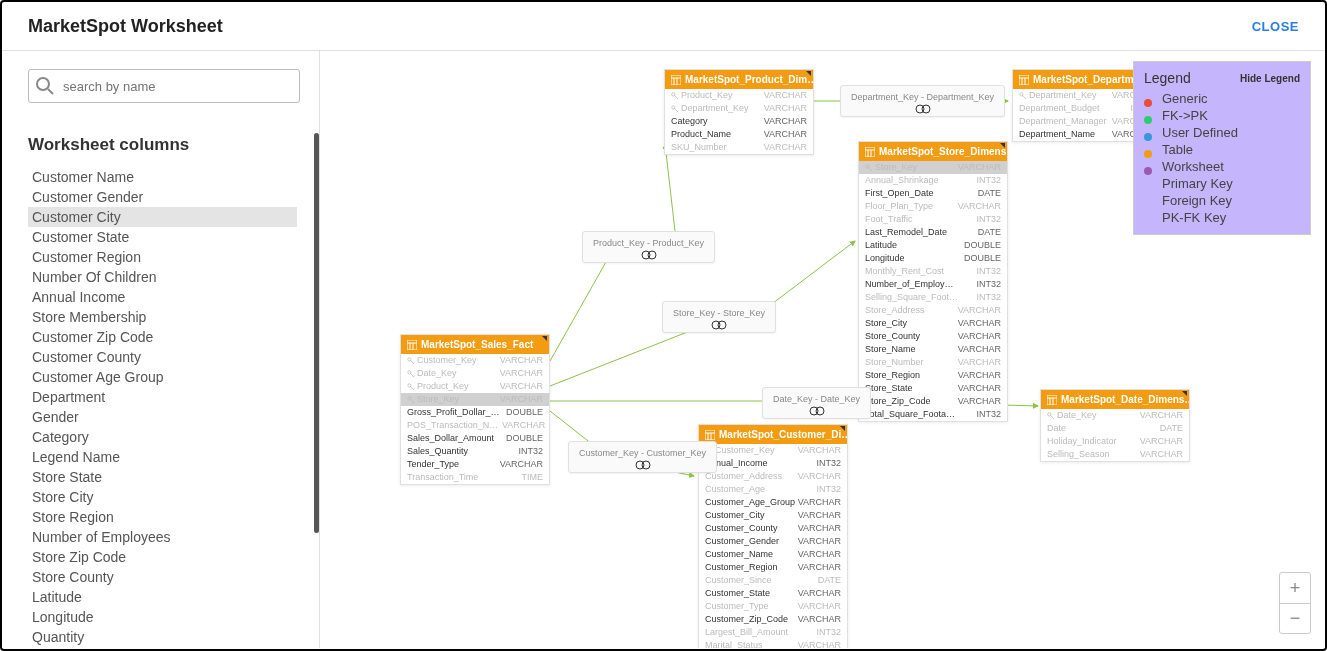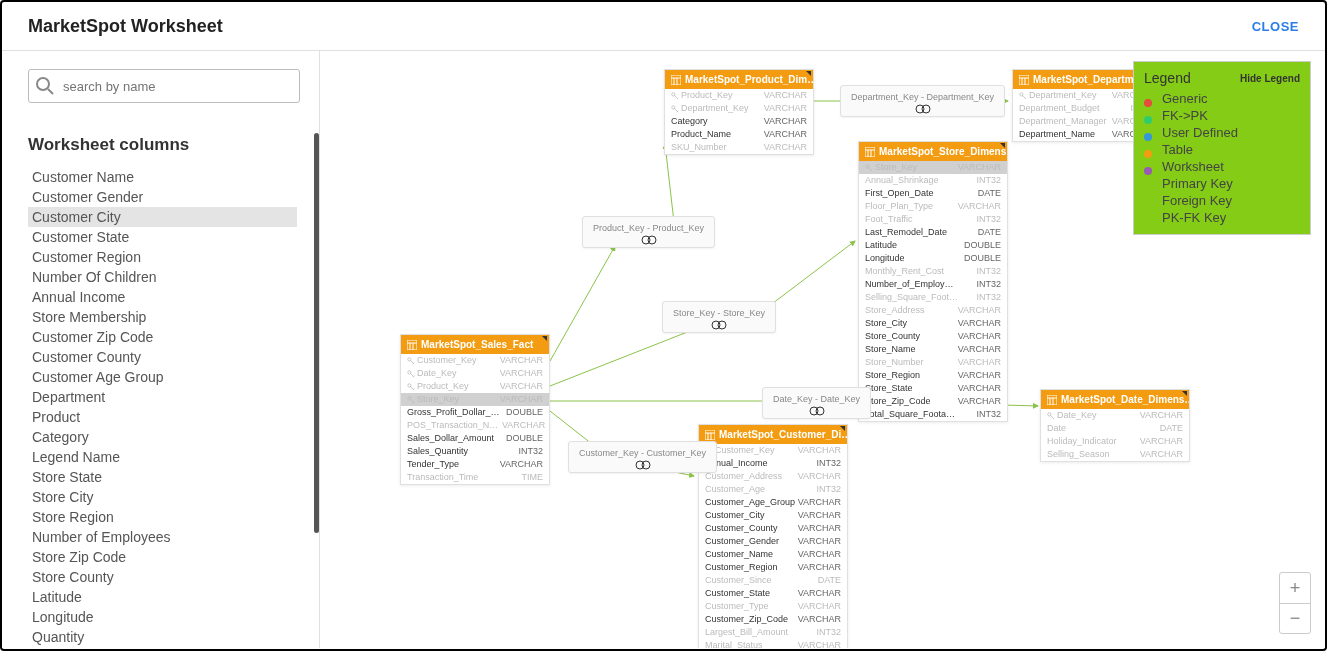--- a/index.html
+++ b/index.html
@@ -26,21 +26,21 @@
 .field-row.dim .fname, .field-row.dim .ftype { color: #bbb; }
 .field-row .fname { white-space: nowrap; overflow: hidden; text-overflow: ellipsis; max-width: 95px; }
 .field-row .ftype { color: #666; }
 .field-row.selected { background: #d0d0d0; }
 .key-icon { width: 8px; height: 8px; flex-shrink: 0; }
 .fname-wrap { display: flex; align-items: center; gap: 2px; }
 .join-label { position: absolute; background: #fafafa; border: 1px solid #e0e0e0; border-radius: 3px; box-shadow: 0 1px 2px rgba(0,0,0,0.05); font-size: 9px; color: #888; padding: 6px 10px 14px 10px; text-align: center; min-width: 100px; }
 .join-label .venn { position: absolute; bottom: 2px; left: 50%; transform: translateX(-50%); }
 .venn svg { display: block; }
 .arrows-svg { position: absolute; top: 0; left: 0; width: 100%; height: 100%; pointer-events: none; }
-.legend-box { position: absolute; top: 10px; right: 14px; width: 178px; background: #84cc16; border: 1px solid #ccc; padding: 8px 10px; font-size: 12px; }
+.legend-box { position: absolute; top: 10px; right: 14px; width: 178px; background: #c4b5fd; border: 1px solid #ccc; padding: 8px 10px; font-size: 12px; }
 .legend-head { display: flex; justify-content: space-between; align-items: center; margin-bottom: 4px; }
 .legend-title { font-size: 14px; color: #333; }
 .hide-legend { font-size: 10px; color: #333; font-weight: 600; cursor: pointer; }
 .legend-row { display: flex; align-items: flex-end; gap: 10px; line-height: 17px; font-size: 13px; color: #444; }
 .legend-dot { width: 8px; height: 8px; border-radius: 50%; flex-shrink: 0; }
 .legend-row.nokey .legend-dot { visibility: hidden; }
 .zoom-ctrl { position: absolute; bottom: 14px; right: 14px; width: 32px; border: 1px solid #ccc; border-radius: 3px; background: #fff; }
 .zoom-btn { width: 100%; height: 30px; display: flex; align-items: center; justify-content: center; cursor: pointer; color: #888; font-size: 18px; font-weight: 300; }
 .zoom-btn + .zoom-btn { border-top: 1px solid #ccc; }
 </style>
@@ -70,21 +70,21 @@
         <li class="col-item selected">Customer City</li>
         <li class="col-item">Customer State</li>
         <li class="col-item">Customer Region</li>
         <li class="col-item">Number Of Children</li>
         <li class="col-item">Annual Income</li>
         <li class="col-item">Store Membership</li>
         <li class="col-item">Customer Zip Code</li>
         <li class="col-item">Customer County</li>
         <li class="col-item">Customer Age Group</li>
         <li class="col-item">Department</li>
-        <li class="col-item">Product</li>
+        <li class="col-item">Gender</li>
         <li class="col-item">Category</li>
         <li class="col-item">Legend Name</li>
         <li class="col-item">Store State</li>
         <li class="col-item">Store City</li>
         <li class="col-item">Store Region</li>
         <li class="col-item">Number of Employees</li>
         <li class="col-item">Store Zip Code</li>
         <li class="col-item">Store County</li>
         <li class="col-item">Latitude</li>
         <li class="col-item">Longitude</li>
@@ -594,21 +594,21 @@
           <span class="ftype">VARCHAR</span>
         </div>
         <div class="field-row dim">
           <span class="fname-wrap">
             <span class="fname">Selling_Season</span>
           </span>
           <span class="ftype">VARCHAR</span>
         </div>
       </div>
 
-    <div class="join-label" style="left:262px; top:165px;">
+    <div class="join-label" style="left:262px; top:180px;">
       <span>Product_Key - Product_Key</span>
       <span class="venn">
           <svg width="16" height="10">
             <circle cx="5" cy="5" r="4" fill="none" stroke="#333" stroke-width="1"></circle>
             <circle cx="11" cy="5" r="4" fill="none" stroke="#333" stroke-width="1"></circle>
           </svg>
         </span>
     </div>
     <div class="join-label" style="left:520px; top:34px; min-width:130px;">
       <span>Department_Key - Department_Key</span>

